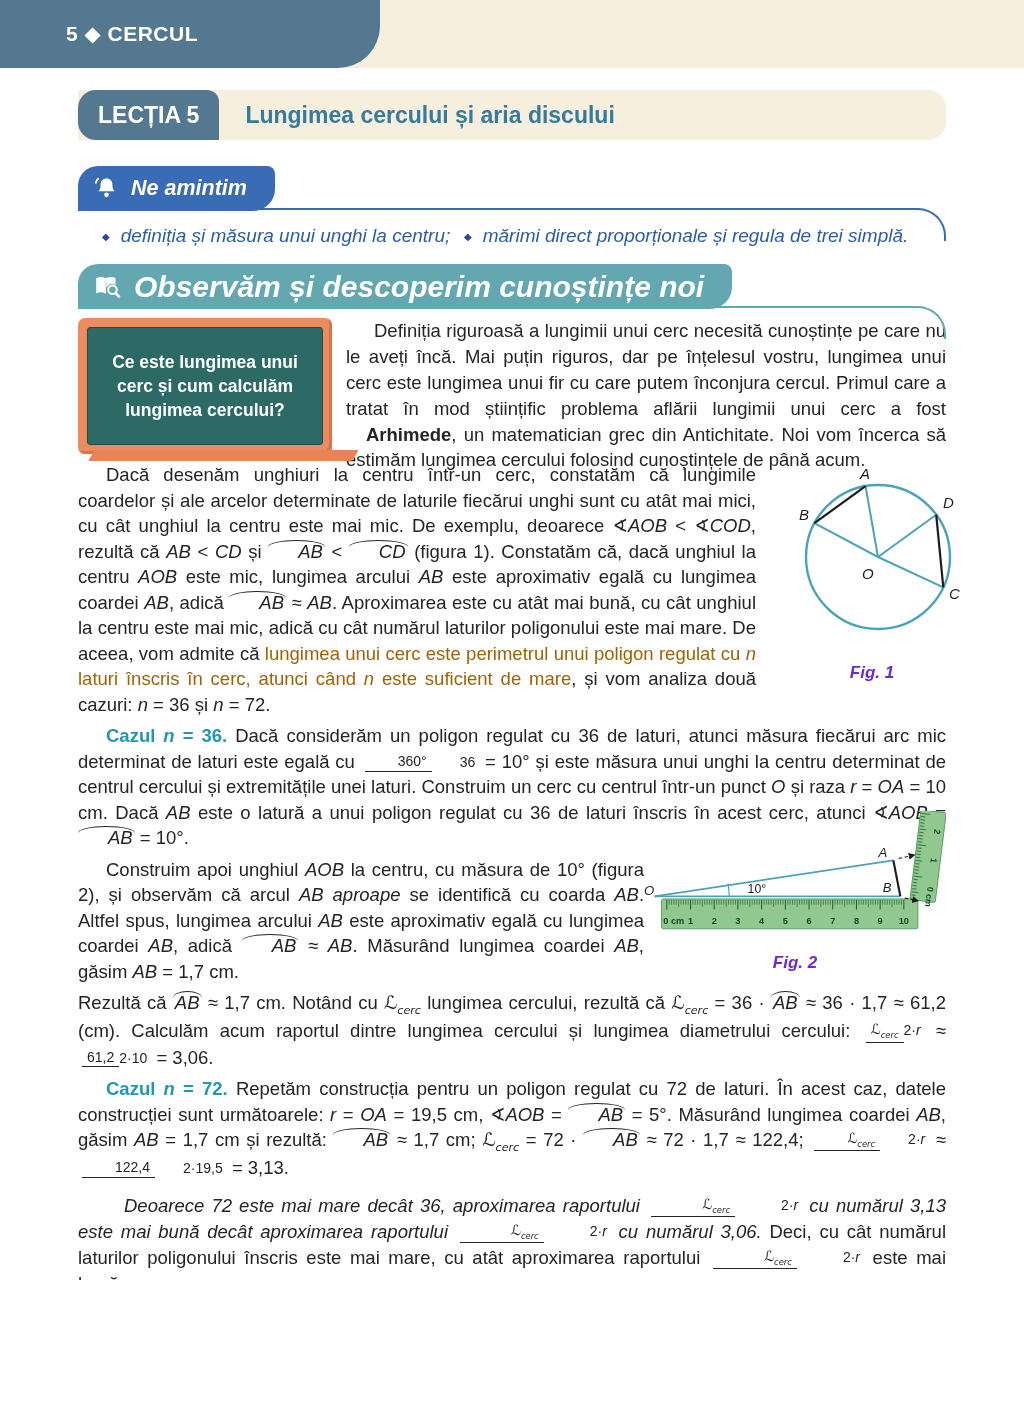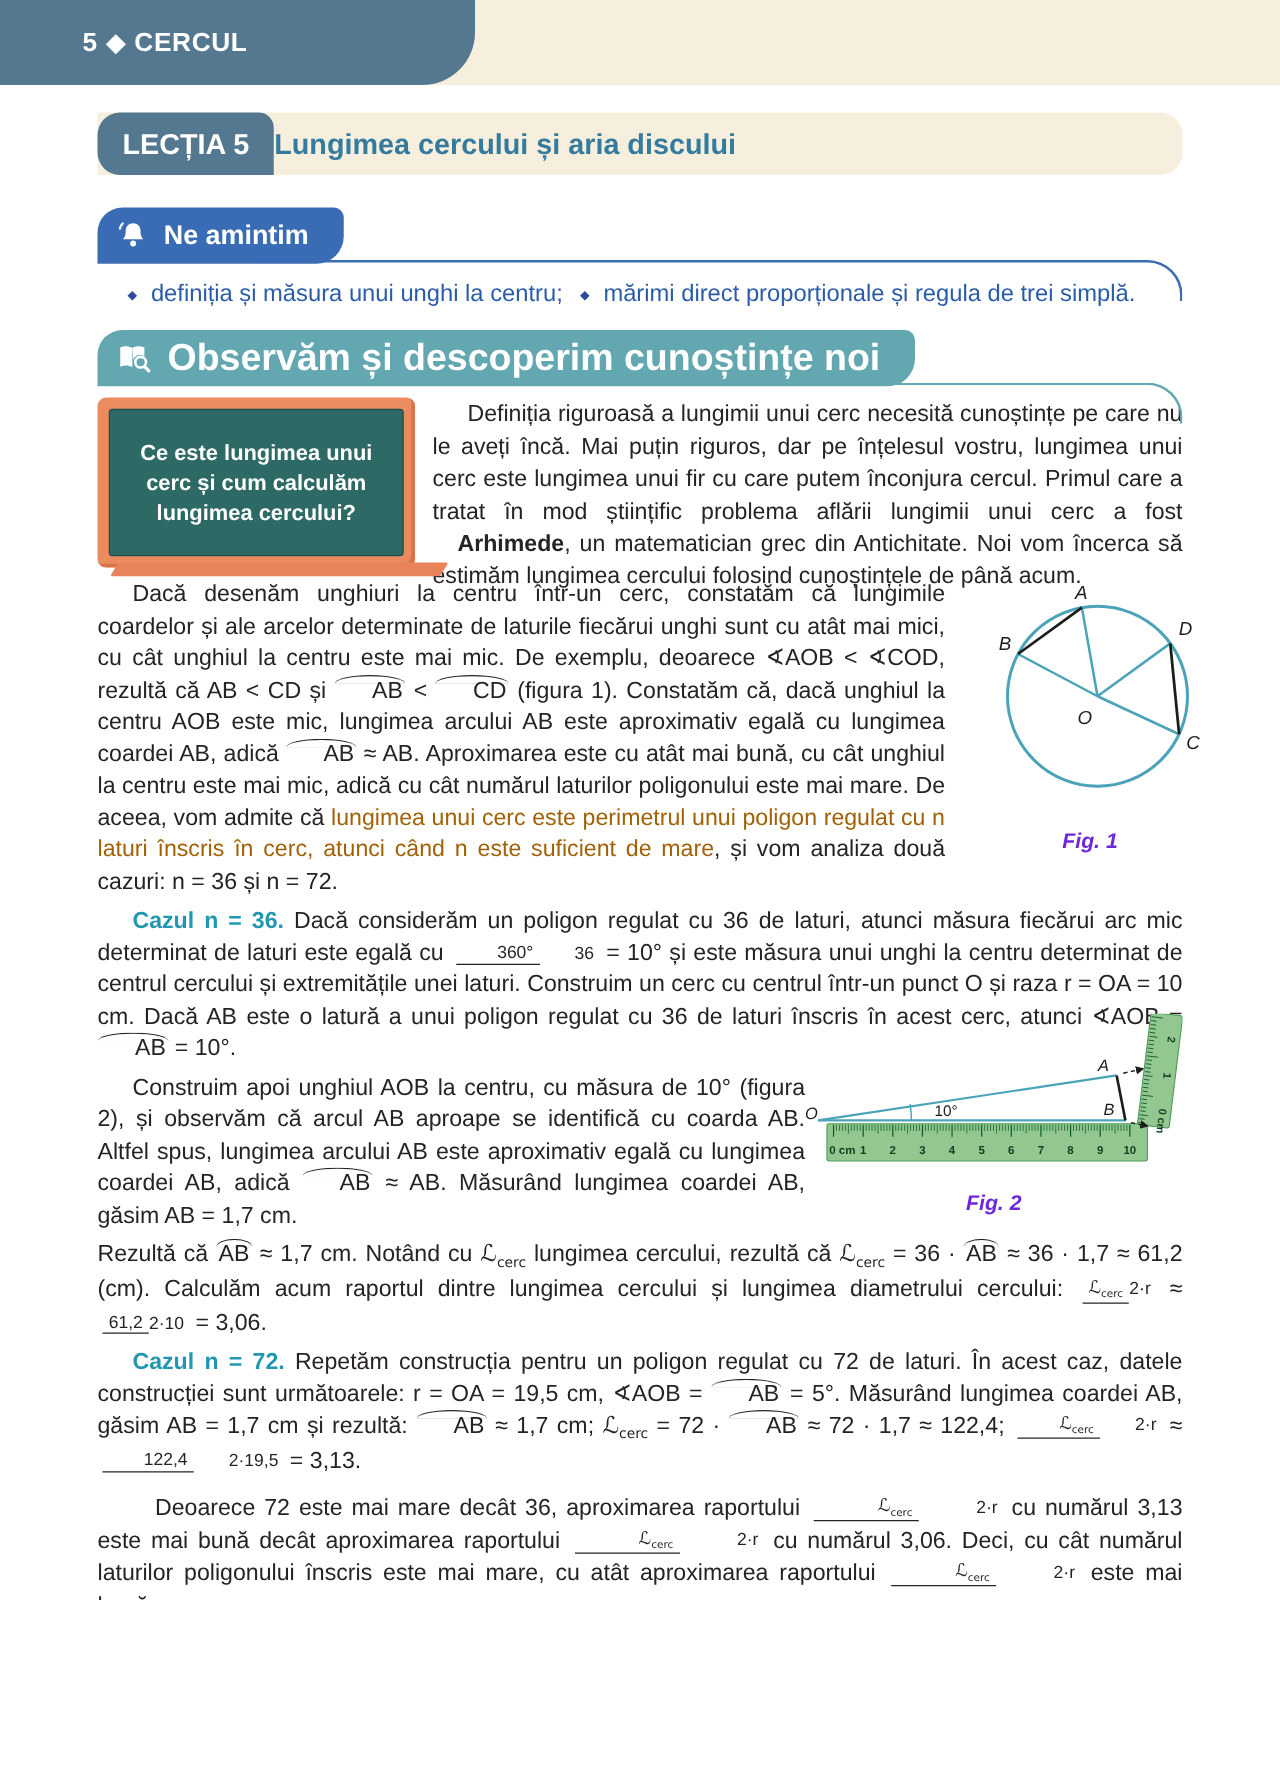--- a/index.html
+++ b/index.html
@@ -8,23 +8,23 @@
   
   .topstrip{position:absolute;top:0;left:0;width:100%;height:68px;background:#f6efde;}
   .chaptab{position:absolute;top:0;left:0;width:380px;height:68px;background:#54788f;
            border-bottom-right-radius:42px;display:flex;align-items:center;}
   .chaptab span{color:#fff;font-weight:700;font-size:21px;letter-spacing:.5px;padding-left:66px;}
   .col{position:absolute;left:78px;width:868px;}
   
   .lessonbar{top:90px;height:50px;background:#f6efde;border-radius:0 18px 18px 0;display:flex;align-items:stretch;}
   .lessonlabel{background:#54788f;color:#fff;font-weight:700;font-size:23px;display:flex;align-items:center;
                padding:0 20px;border-radius:18px 12px 0 18px;}
-  .lessontitle{display:flex;align-items:center;color:#357b9d;font-weight:700;font-size:23px;}
-  
-  .sect{position:absolute;}
+  .lessontitle{display:flex;align-items:center;padding-left:26px;color:#357b9d;font-weight:700;font-size:23px;}
+  
+  .sect{position:absolute;font-style:italic;}
   .hbox{position:relative;z-index:2;display:inline-flex;align-items:center;gap:11px;height:45px;
         padding:0 28px 0 15px;color:#fff;font-weight:700;font-size:21.5px;}
   .hbox.blue{background:#3a6cb5;border-radius:20px 8px 22px 0;}
   .hbox.tealbg{background:#63a7b1;border-radius:20px 8px 22px 0;font-size:30px;}
   .edge{position:absolute;left:2px;right:0;top:42px;height:31px;z-index:1;
         border-top:2.5px solid;border-right:2.5px solid;border-top-right-radius:28px;}
   .edge.blue{border-color:#3a6cb5;}
   .edge.teal{border-color:#63a7b1;}
   .icon{display:inline-flex;}
   
@@ -40,25 +40,25 @@
             align-items:center;justify-content:center;padding:4px 8px;box-sizing:border-box;}
   .board-in div{color:#fff;font-weight:700;font-size:17.5px;text-align:center;line-height:1.38;}
   .tray{position:absolute;left:10px;bottom:-7px;width:104%;height:11px;background:#e8835a;
         transform:skewX(-32deg);transform-origin:left bottom;border-radius:2px;}
   .intro{flex:1;text-align:justify;font-size:18.5px;line-height:1.4;}
   .intro p{margin:0;text-indent:28px;}
   
   .main{top:462px;font-size:18.5px;line-height:1.38;text-align:justify;}
   .main p{margin:0 0 6px;}
   .ind{text-indent:28px;}
-  .i{}
+  .i{font-style:italic;}
   .b{font-weight:700;margin-left:20px;}
   .teal{color:#a16207;}
   .caz{color:#2397b2;font-weight:700;}
-  .scr{font-family:"DejaVu Sans",sans-serif;}
+  .scr{font-family:"DejaVu Sans",sans-serif;font-style:italic;}
   sub{font-size:60%;}
   .arc{position:relative;padding:0 2px;display:inline-block;line-height:1;}
   .arc::after{content:'';position:absolute;left:0;right:0;top:-3px;height:6px;
               border-top:1.7px solid currentColor;border-radius:50% 50% 0 0/100% 100% 0 0;}
   .frac{display:inline-flex;flex-direction:row;align-items:flex-start;vertical-align:middle;
         margin:2px 4px;font-size:14px;line-height:1.12;font-style:normal;}
   .frac .num{border-bottom:1.6px solid #272325;padding:0 5px 1px;}
   .frac .den{padding-top:1px;}
   
   .fig1{float:right;width:176px;margin:0 0 2px 14px;text-align:center;}

